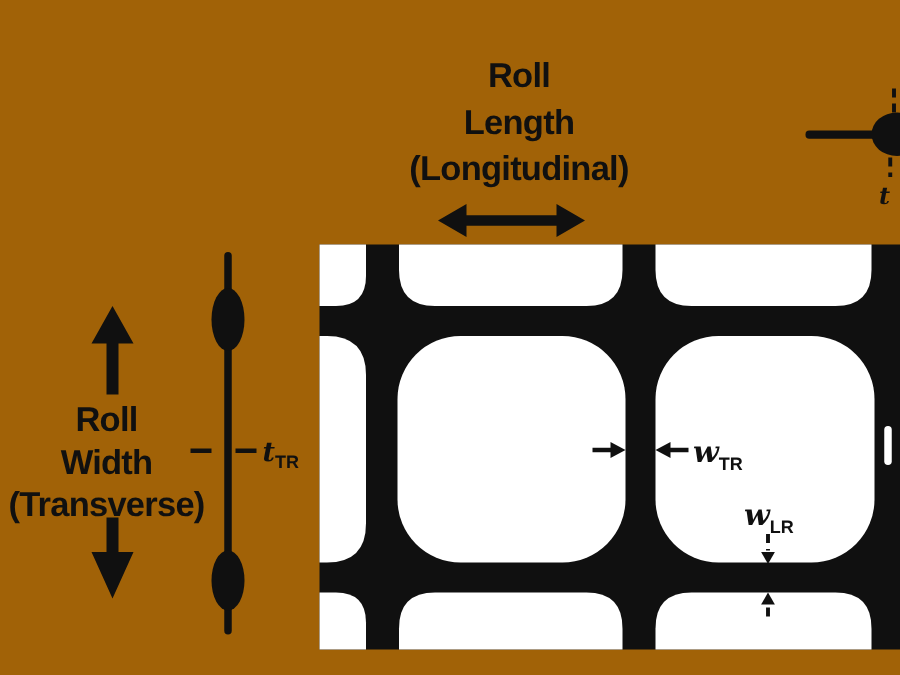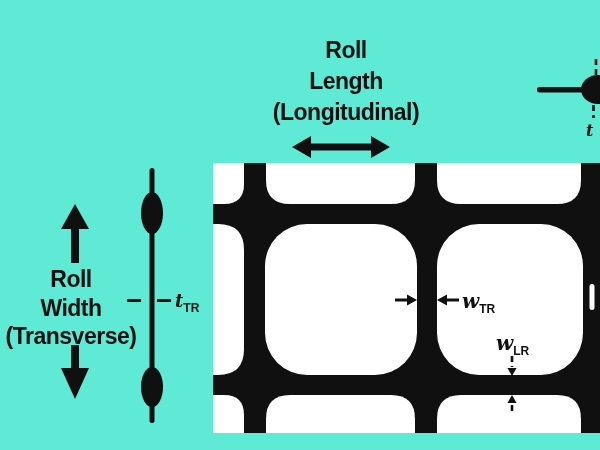--- a/index.html
+++ b/index.html
@@ -1,19 +1,19 @@
 <!DOCTYPE html>
 <html><head>
 <meta charset="utf-8">
 <style>
   html, body { margin: 0; padding: 0; background: #ffffff; }
   .stage {
     position: relative;
     width: 600px; height: 450px;
-    background: #5eead4;
+    background: #a16207;
     overflow: hidden;
     font-family: "Liberation Sans", sans-serif;
   }
   svg { display: block; }
   .lbl  { font-family: "Liberation Sans", sans-serif; font-weight: 700; font-size: 23px; fill: #101010; letter-spacing: -0.5px; }
   .sym  { font-family: "DejaVu Serif", serif; font-style: italic; font-weight: 700; fill: #101010; }
   .sym-t  { font-size: 18px; }
   .sym-w  { font-size: 20px; }
   .sym-t-small { font-size: 16px; }
   .sub  { font-family: "Liberation Sans", sans-serif; font-weight: 700; font-size: 12px; fill: #101010; }

